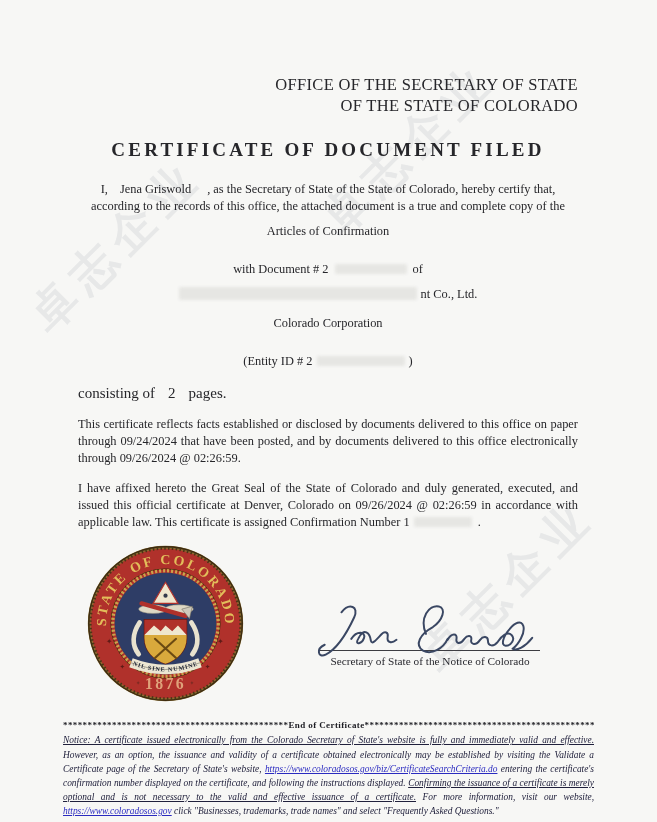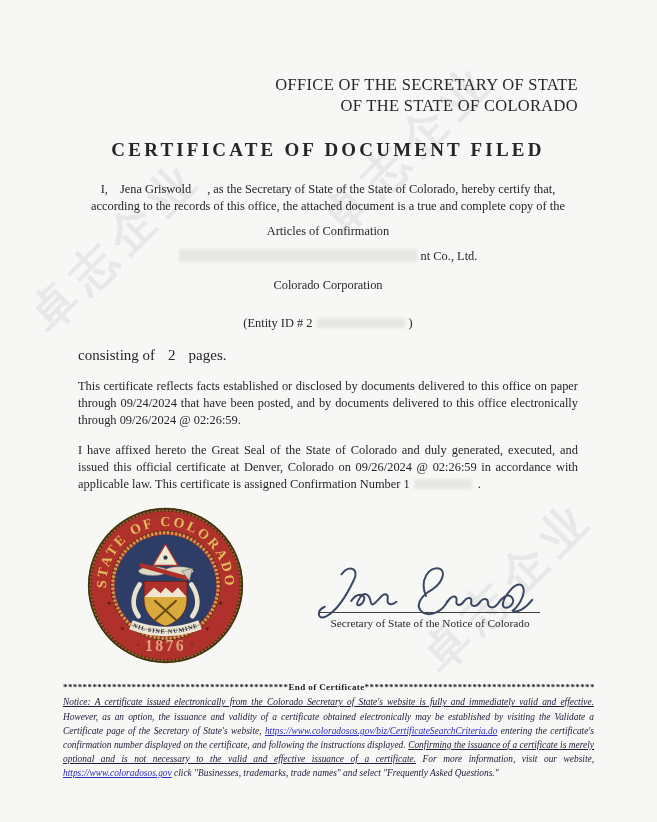--- a/index.html
+++ b/index.html
@@ -95,20 +95,21 @@
       <div>OFFICE OF THE SECRETARY OF STATE</div>
       <div>OF THE STATE OF COLORADO</div>
     </div>
 
     <div class="cert-title">CERTIFICATE OF DOCUMENT FILED</div>
 
     <p class="body-text intro"><span>I,</span><span class="name">Jena Griswold</span><span>, as the Secretary of State of the State of Colorado, hereby certify that, according to the records of this office, the attached document is a true and complete copy of the</span></p>
 
     <div class="centered doc-type">Articles of Confirmation</div>
 
+    <div class="centered doc-line"><span>with Document # 2</span><span class="redact doc"></span><span>of</span></div>
 
     <div class="centered company-line"><span class="redact company"></span><span>nt Co., Ltd.</span></div>
 
     <div class="centered corp-line">Colorado Corporation</div>
 
     <div class="centered entity-line"><span>(Entity ID # 2</span><span class="redact entity"></span><span>)</span></div>
 
     <p class="body-text pages-line"><span>consisting of</span><span class="count">2</span><span>pages.</span></p>
 
     <p class="body-text para">This certificate reflects facts established or disclosed by documents delivered to this office on paper through 09/24/2024 that have been posted, and by documents delivered to this office electronically through 09/26/2024 @ 02:26:59.</p>

